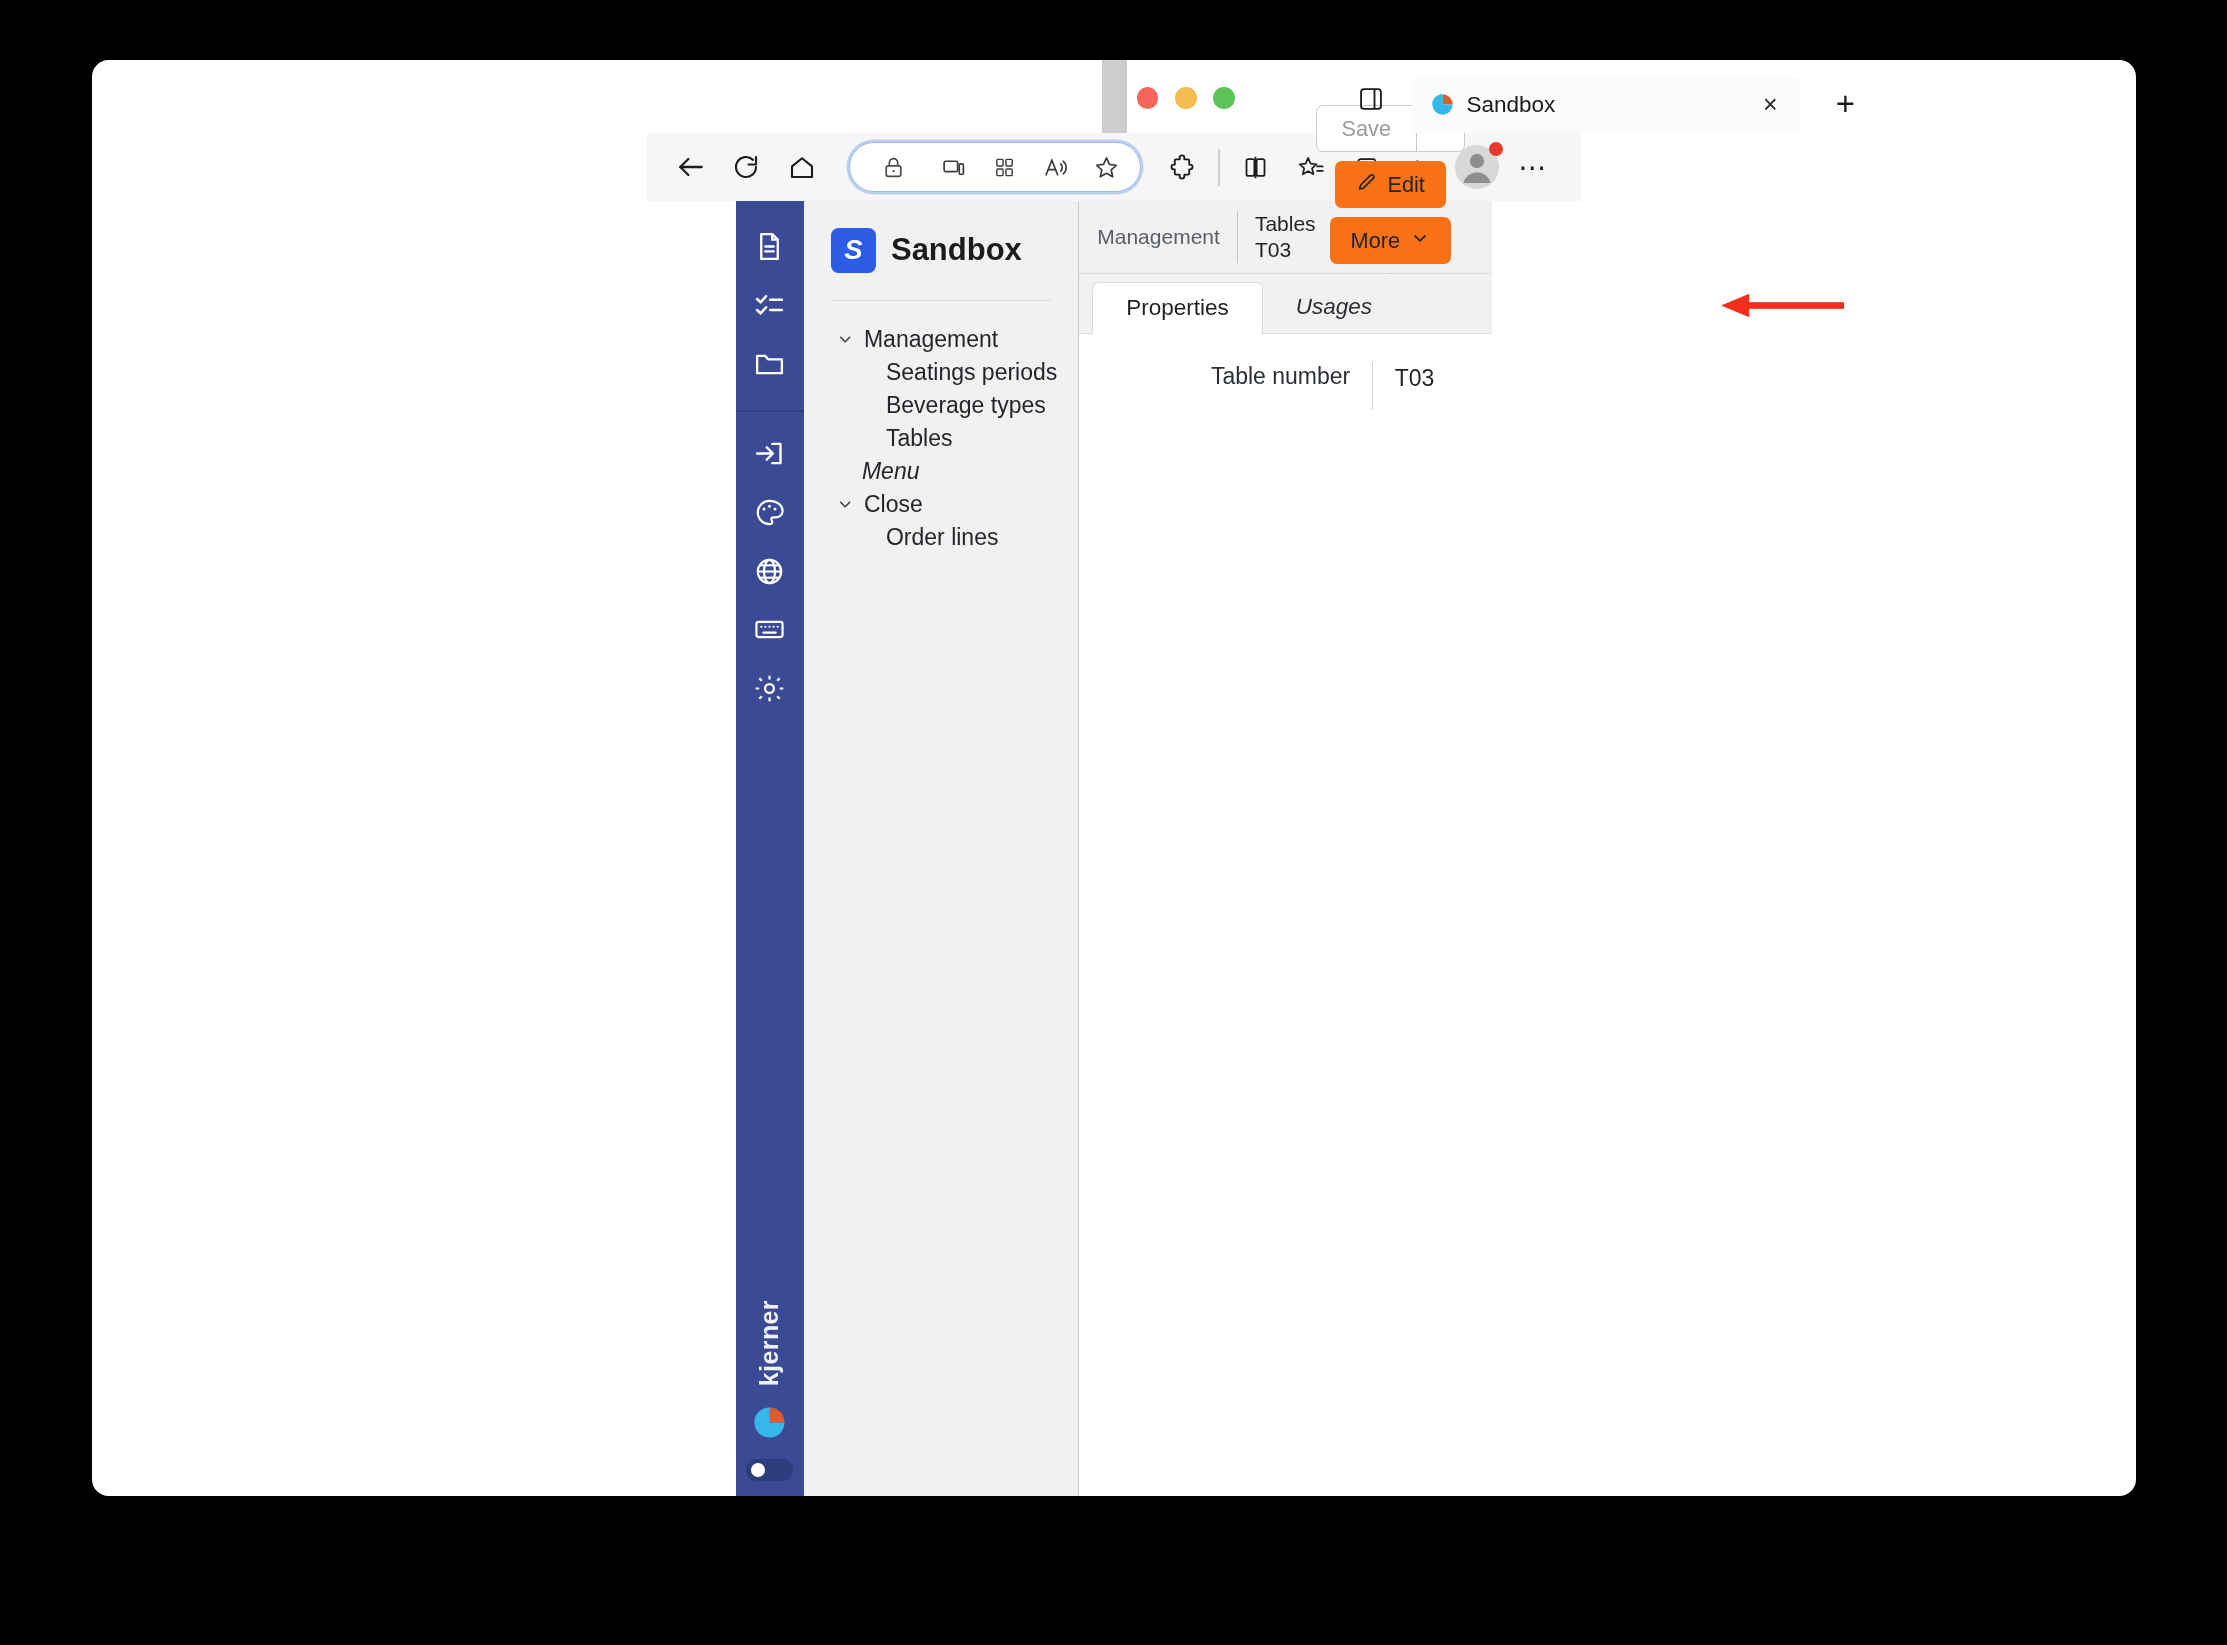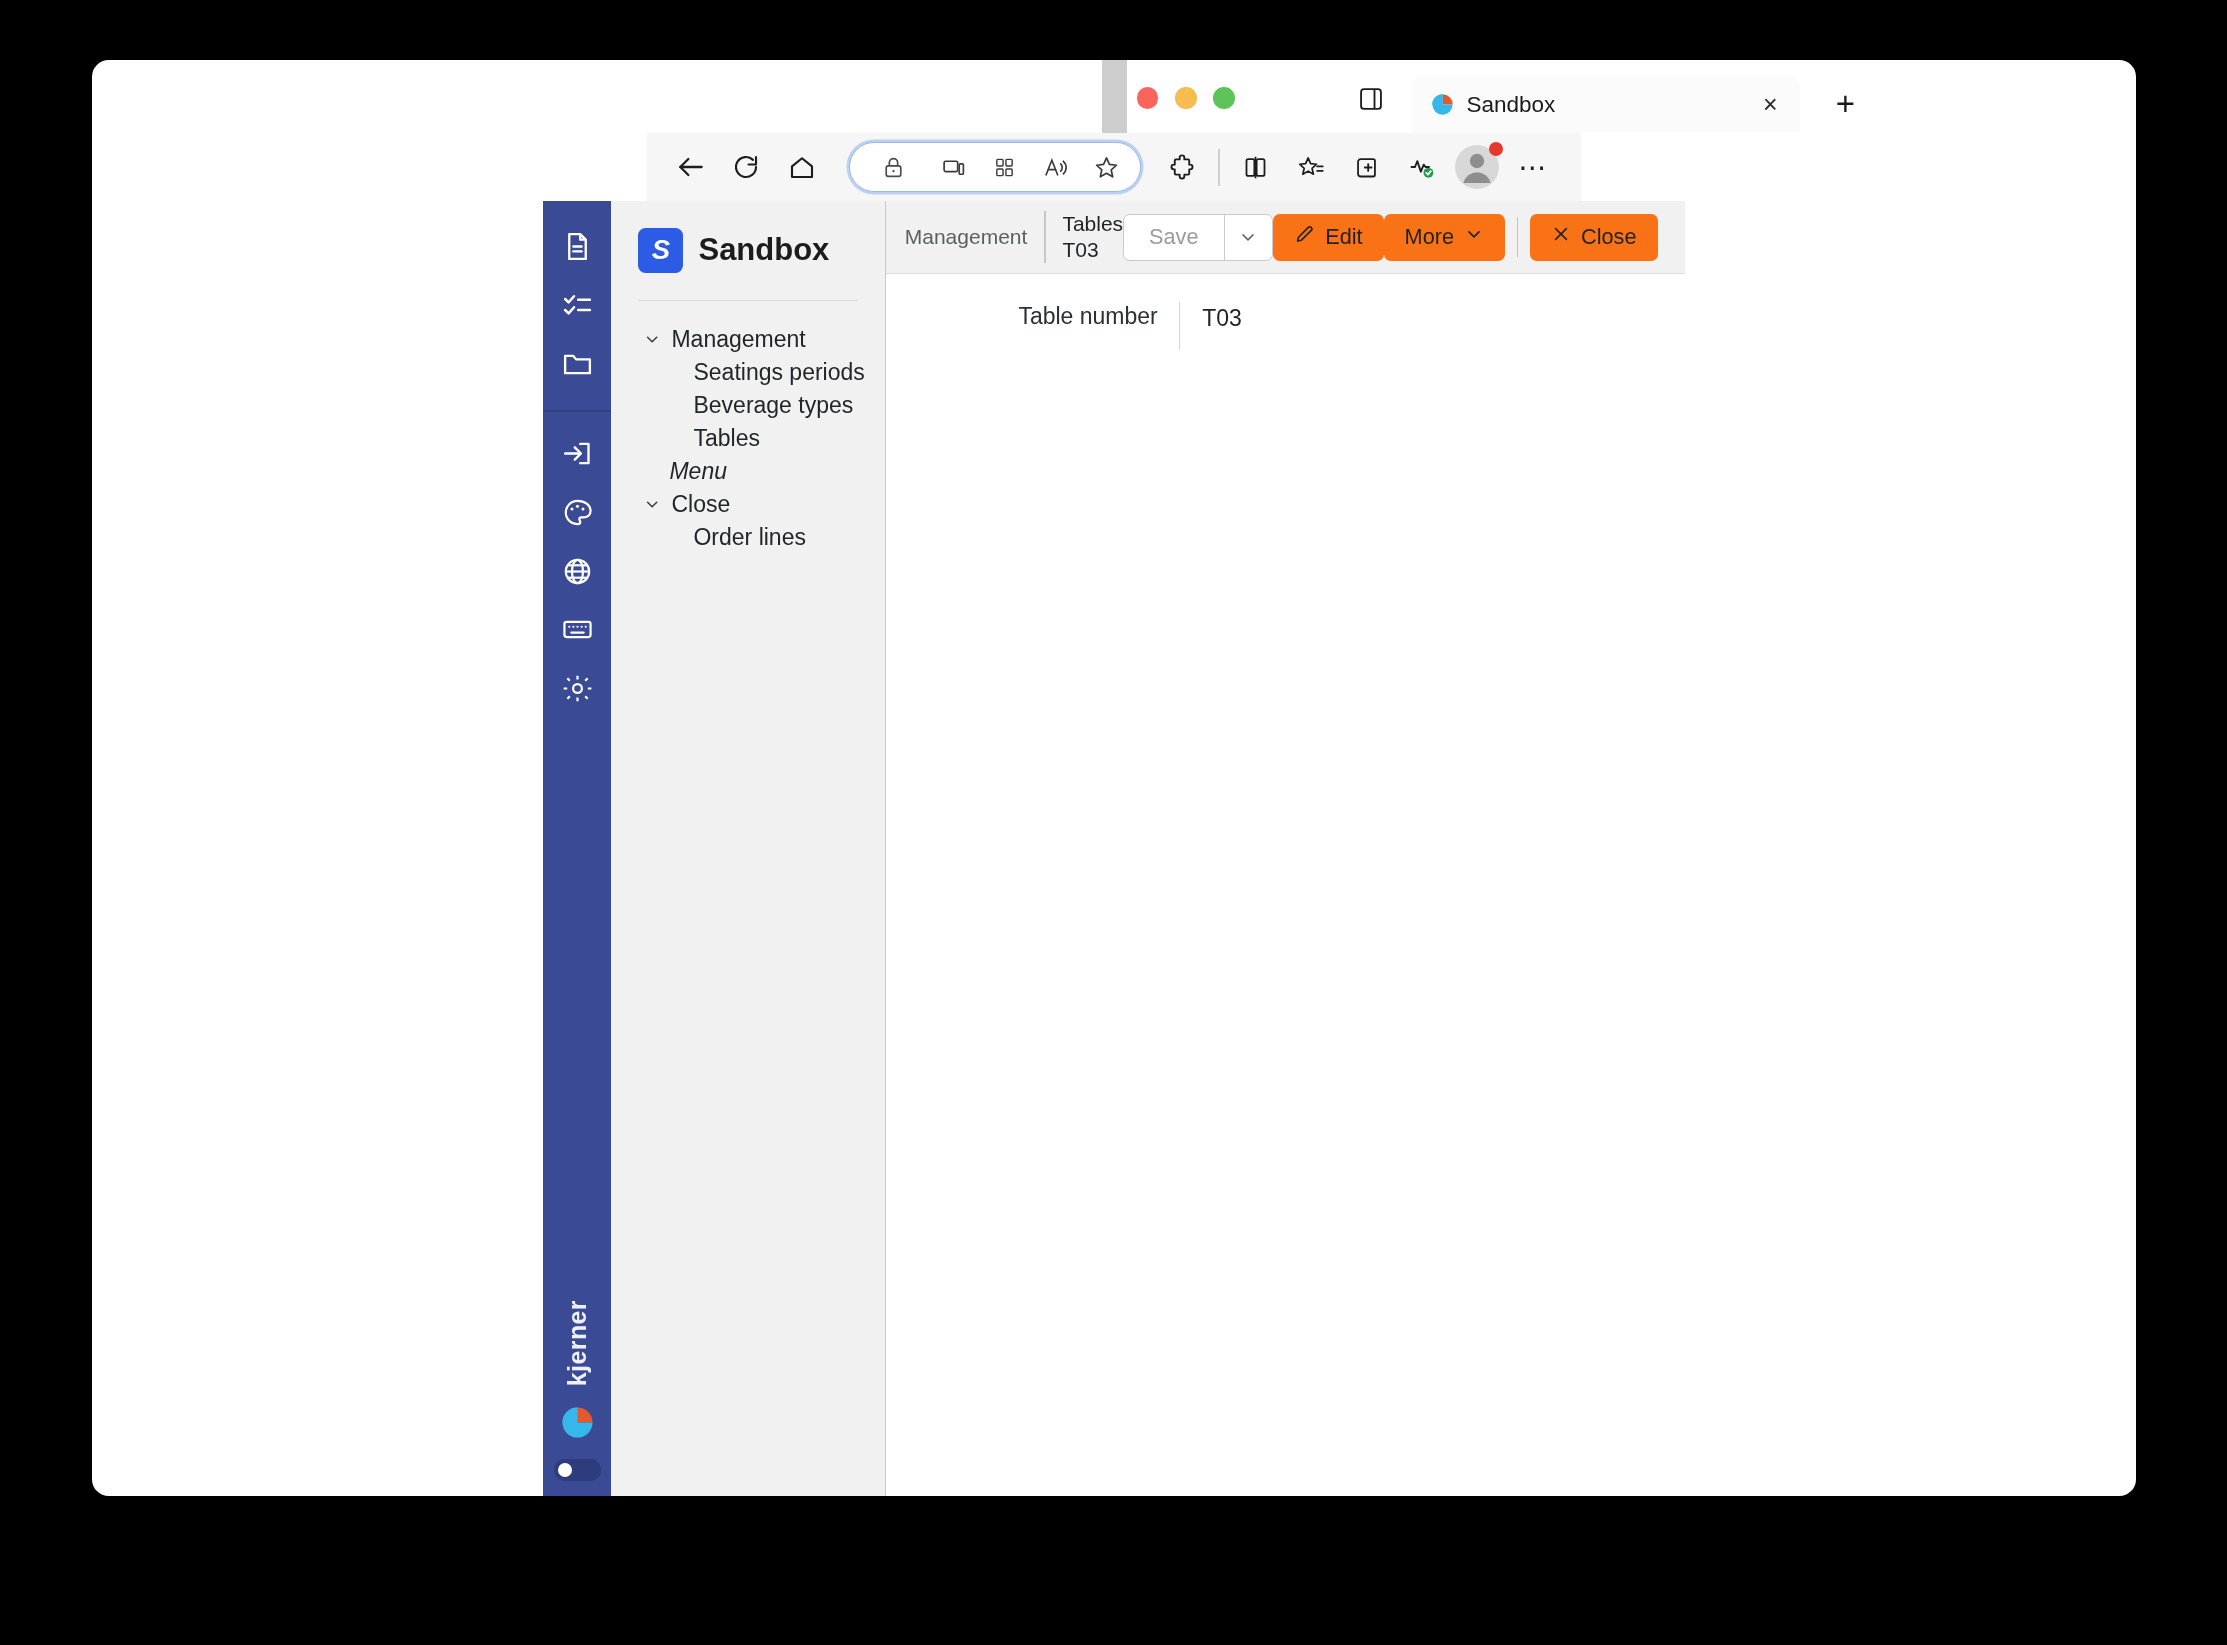--- a/index.html
+++ b/index.html
@@ -277,21 +277,22 @@
     padding-left: 16.7px;
     gap: 1.7px;
   }
   .crumb-entity { font-size: 21px; color: #1f2226; line-height: 1.15; }
   .crumb-id { font-size: 21px; color: #1f2226; line-height: 1.15; }
 
   .head-actions {
     margin-left: auto;
     display: flex;
     align-items: center;
-    gap: 0;
+    gap: 9px;
+    flex-direction: column;
   }
   .btn {
     height: 47px;
     border-radius: 6.7px;
     display: flex;
     align-items: center;
     gap: 10px;
     padding: 0 20px;
     font-size: 21.7px;
     color: #1f2226;
@@ -703,20 +704,32 @@
               <svg width="20" height="20" viewBox="0 0 24 24" fill="none" stroke="#1f2226" stroke-width="1.9" stroke-linecap="round">
                 <line x1="5.5" y1="5.5" x2="18.5" y2="18.5"></line>
                   <line x1="18.5" y1="5.5" x2="5.5" y2="18.5"></line>
               </svg>
             </span>
             <span>Close</span>
           </div>
         </div>
       </div>
 
+      <div class="tabrow">
+        <div class="ptab active">
+          <span>Properties</span>
+        </div>
+        <div class="ptab inactive">
+          <span>Usages</span>
+        </div>
+        <svg class="anno-arrow" viewBox="0 0 148 30">
+          <polygon points="0,15 34,1 34,29" fill="#f22e1c"></polygon>
+          <rect x="32" y="11" width="116" height="8" fill="#f22e1c"></rect>
+        </svg>
+      </div>
 
       <div class="form">
         <div class="field">
           <div class="field-label key">Table number</div>
           <div class="field-value">
             <span>T03</span>
           </div>
         </div>
         <div class="spacer-row"></div>
       </div>

